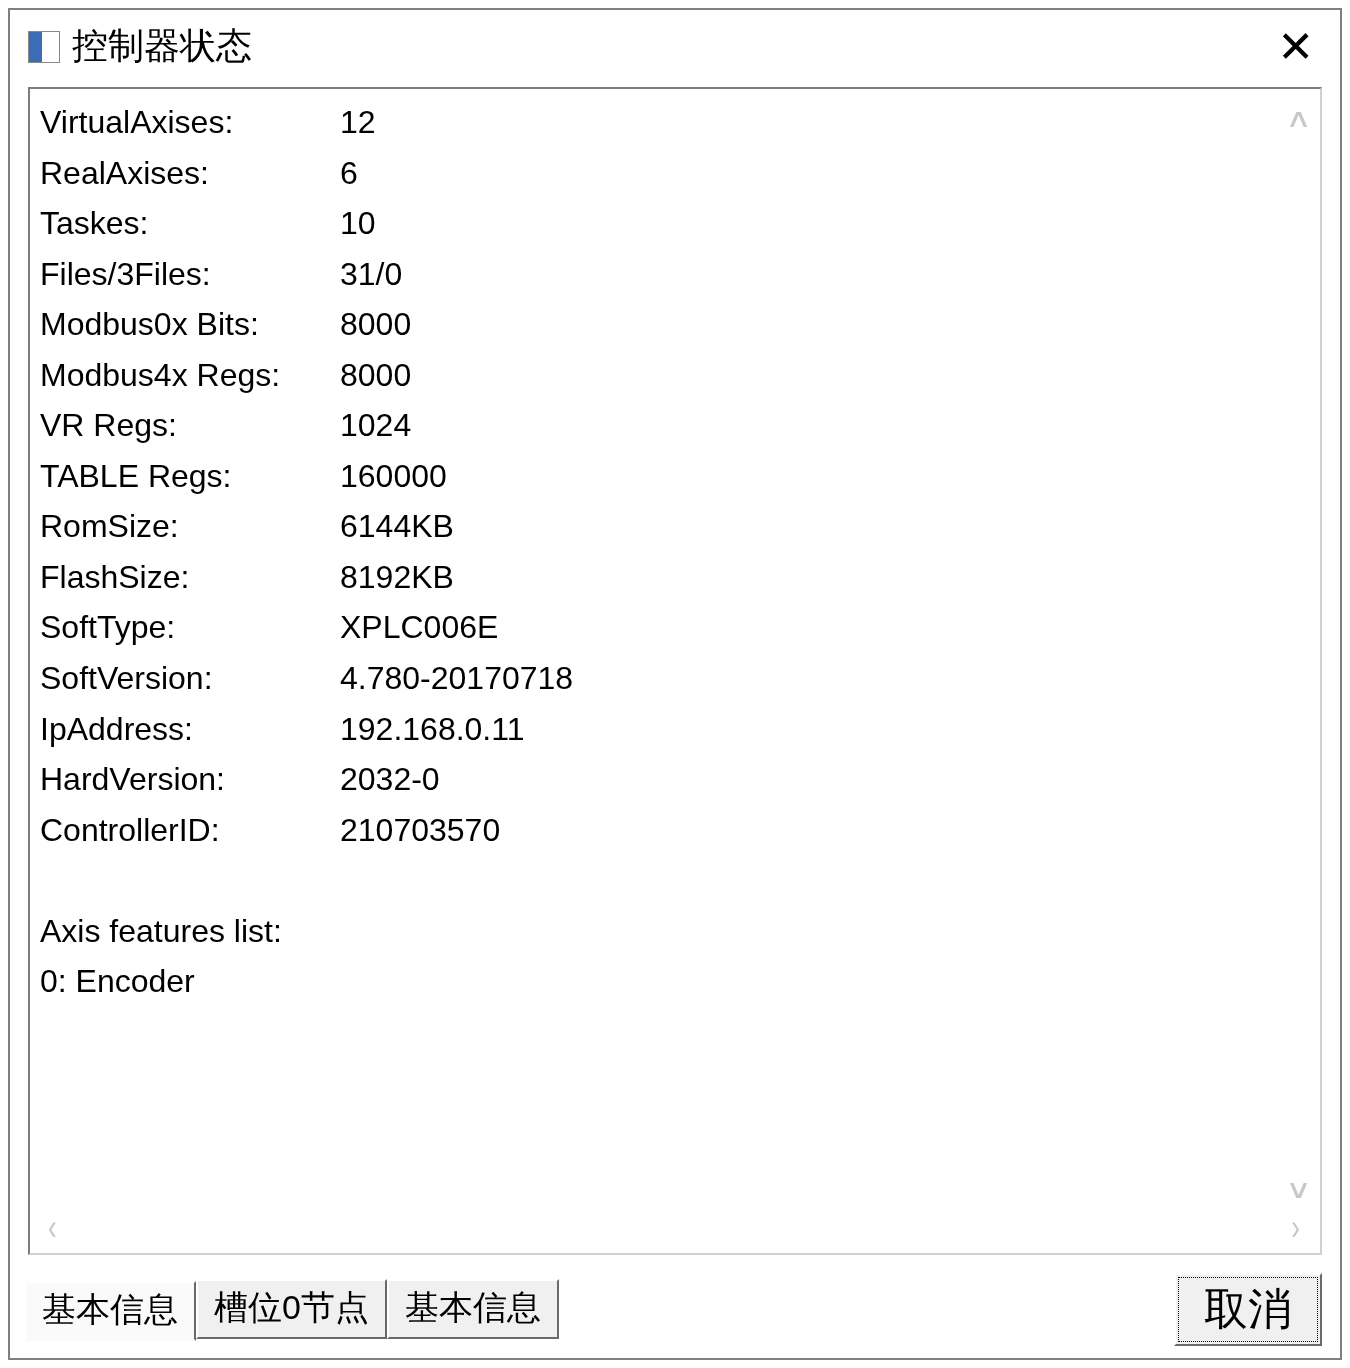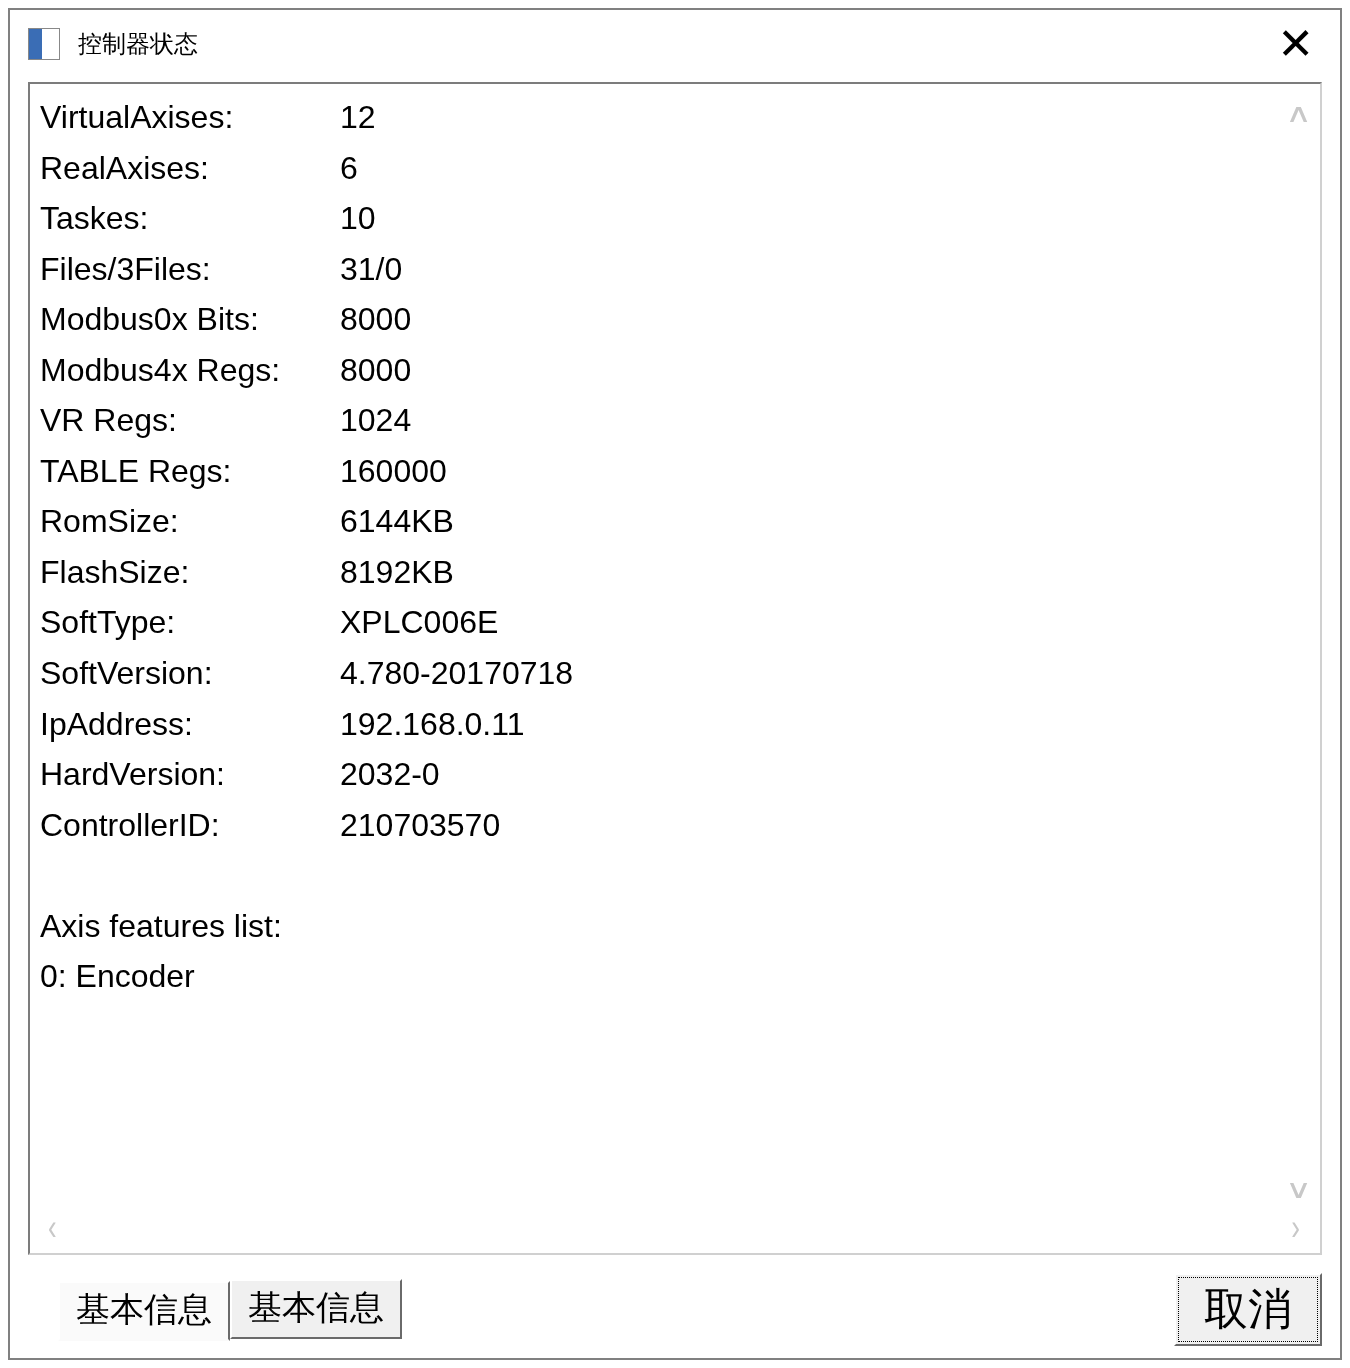--- a/index.html
+++ b/index.html
@@ -27,25 +27,24 @@
       gap: 12px;
     }
     .app-icon {
       width: 32px;
       height: 32px;
       border: 1px solid #888;
       background: linear-gradient(to right, #3a6db5 0%, #3a6db5 45%, #fff 45%, #fff 100%);
       flex-shrink: 0;
     }
     .title-text {
-      font-size: 24px;
+      font-size: 36px;
       font-weight: 400;
       color: #000;
       flex: 1;
-      margin-left: 6px;
     }
     .close-btn {
       font-size: 44px;
       font-weight: 300;
       color: #000;
       cursor: pointer;
       padding: 0 8px;
       line-height: 1;
     }
     .content-wrap {
@@ -105,21 +104,20 @@
       font-size: 26px;
       transform: scaleY(1.4);
       cursor: pointer;
       padding: 0 4px;
     }
     .button-bar {
       display: flex;
       align-items: center;
       padding: 8px 18px 12px 14px;
       gap: 0;
-      margin-left: 34px;
     }
     .tab-btn {
       font-size: 34px;
       padding: 4px 16px 6px 16px;
       background: #f0f0f0;
       border-top: 2px solid #fff;
       border-left: 2px solid #fff;
       border-right: 2px solid #6a6a6a;
       border-bottom: 2px solid #6a6a6a;
       cursor: pointer;
@@ -176,18 +174,19 @@
       <div class="hscroll">
         <div class="hscroll-left">‹</div>
         <div class="hscroll-right">›</div>
       </div>
     </div>
   </div>
 
   <div class="button-bar">
     <div id="tabs-container" style="display:flex;">
         <div class="tab-btn active">基本信息</div>
+        <div class="tab-btn">槽位0节点</div>
         <div class="tab-btn">基本信息</div>
       </div>
     <div class="spacer"></div>
     <div class="cancel-btn">取消</div>
   </div>
 </div>
 
 </body></html>

